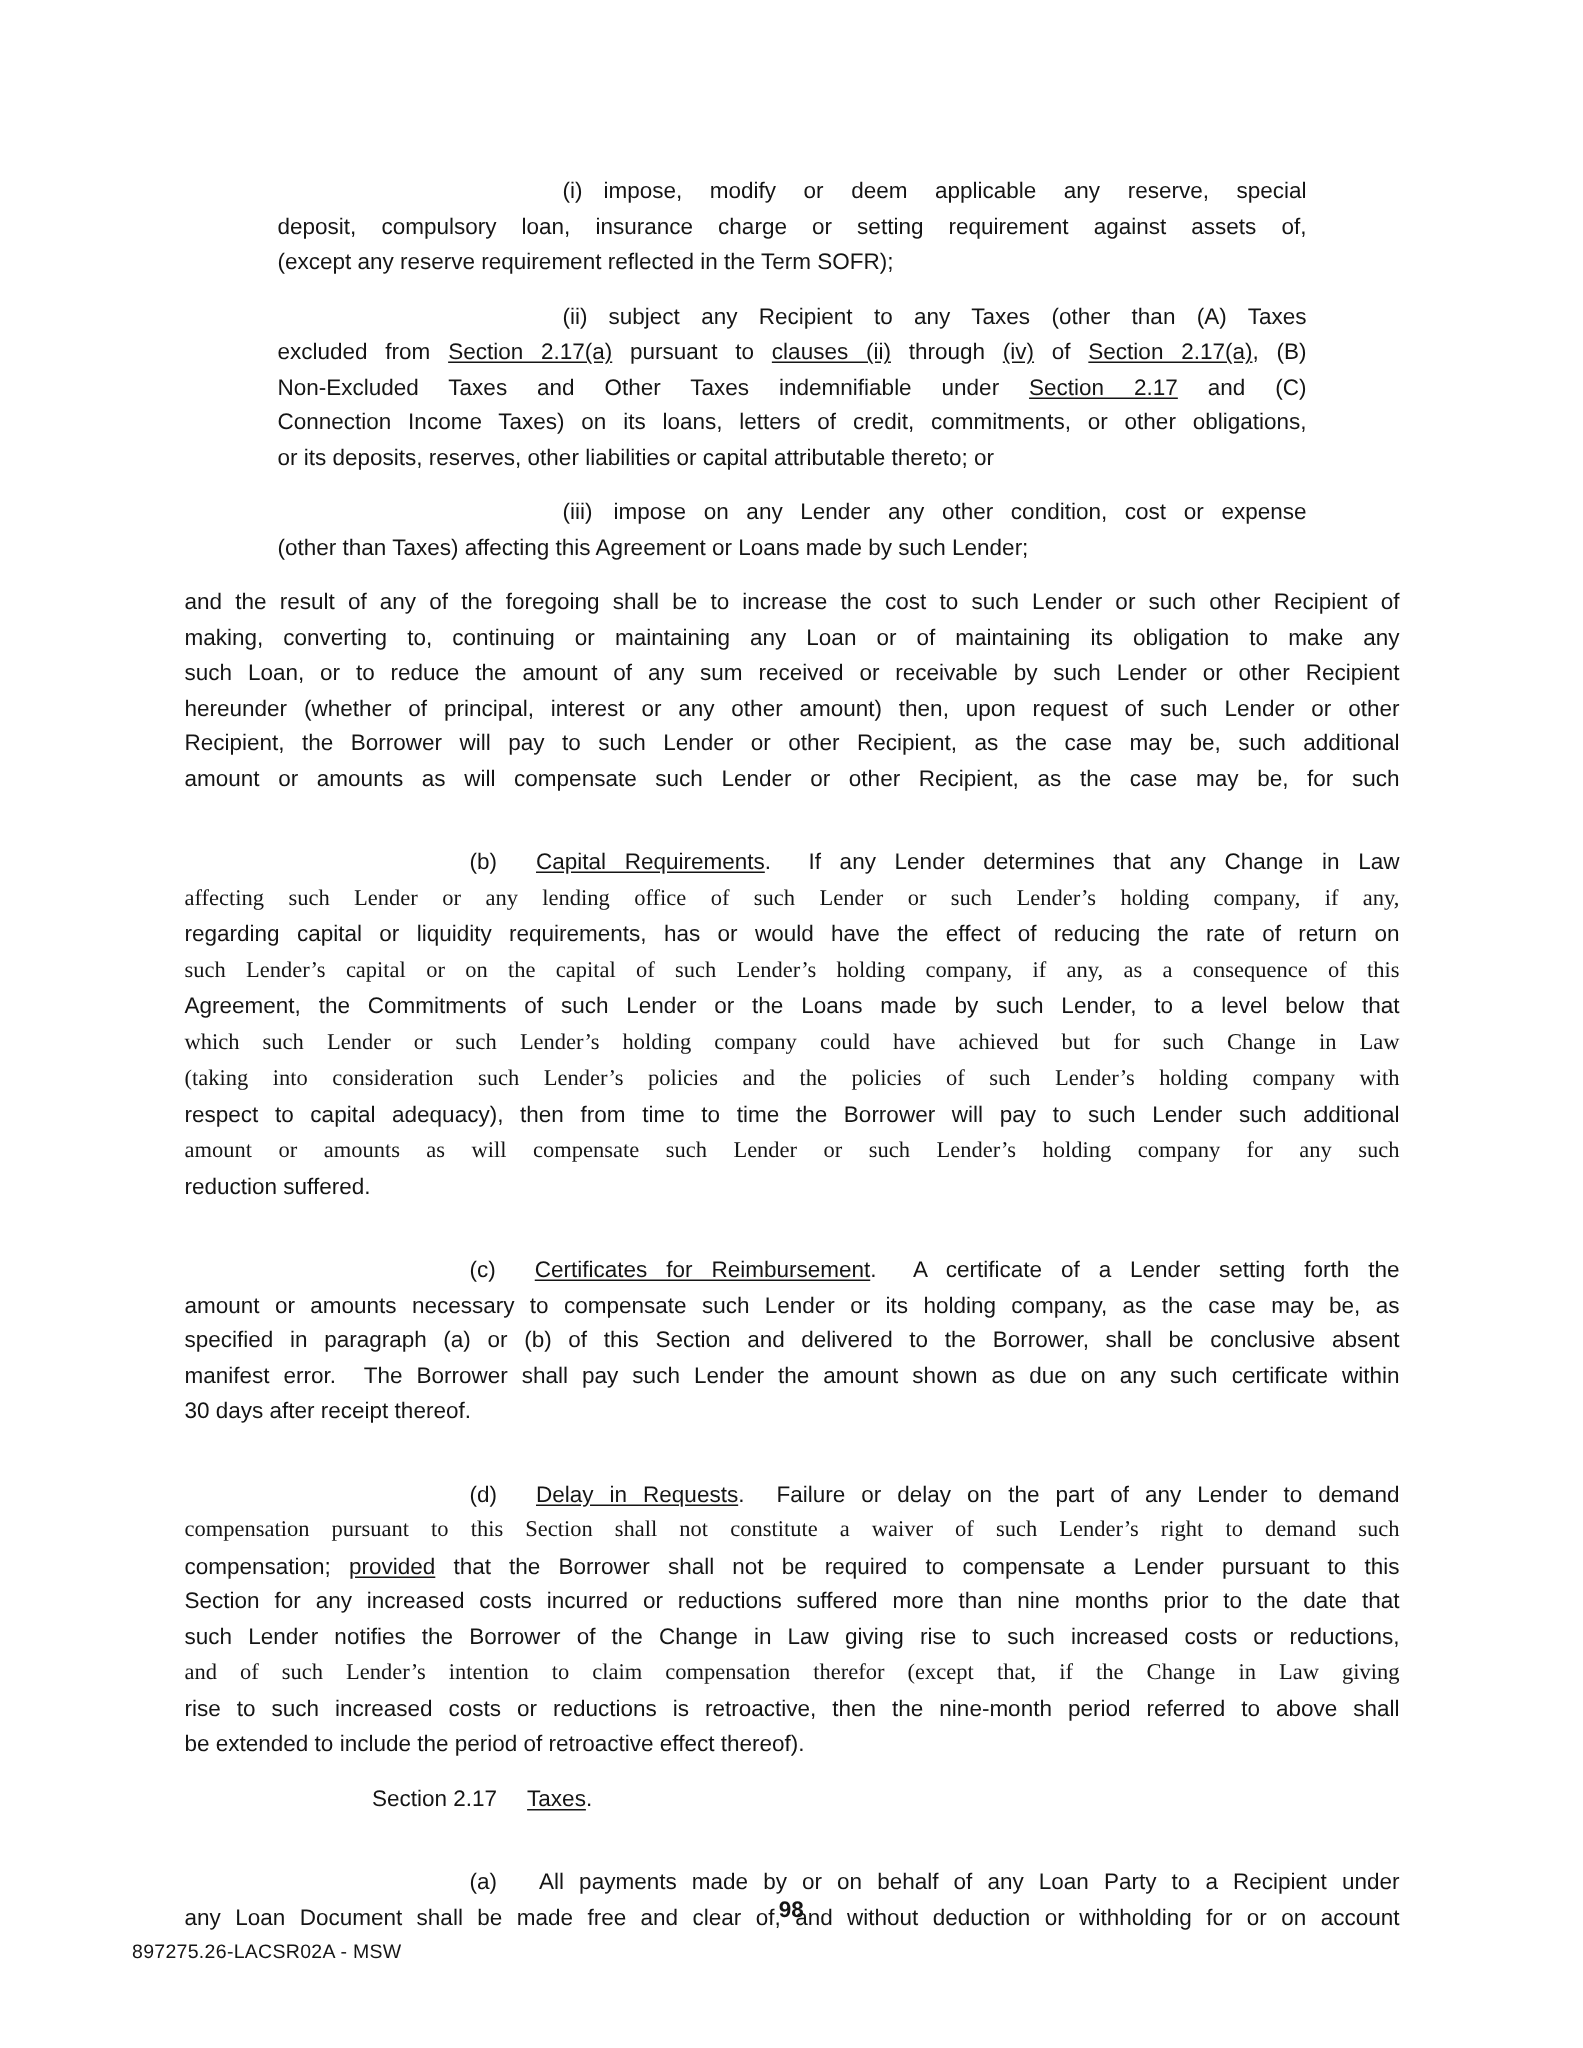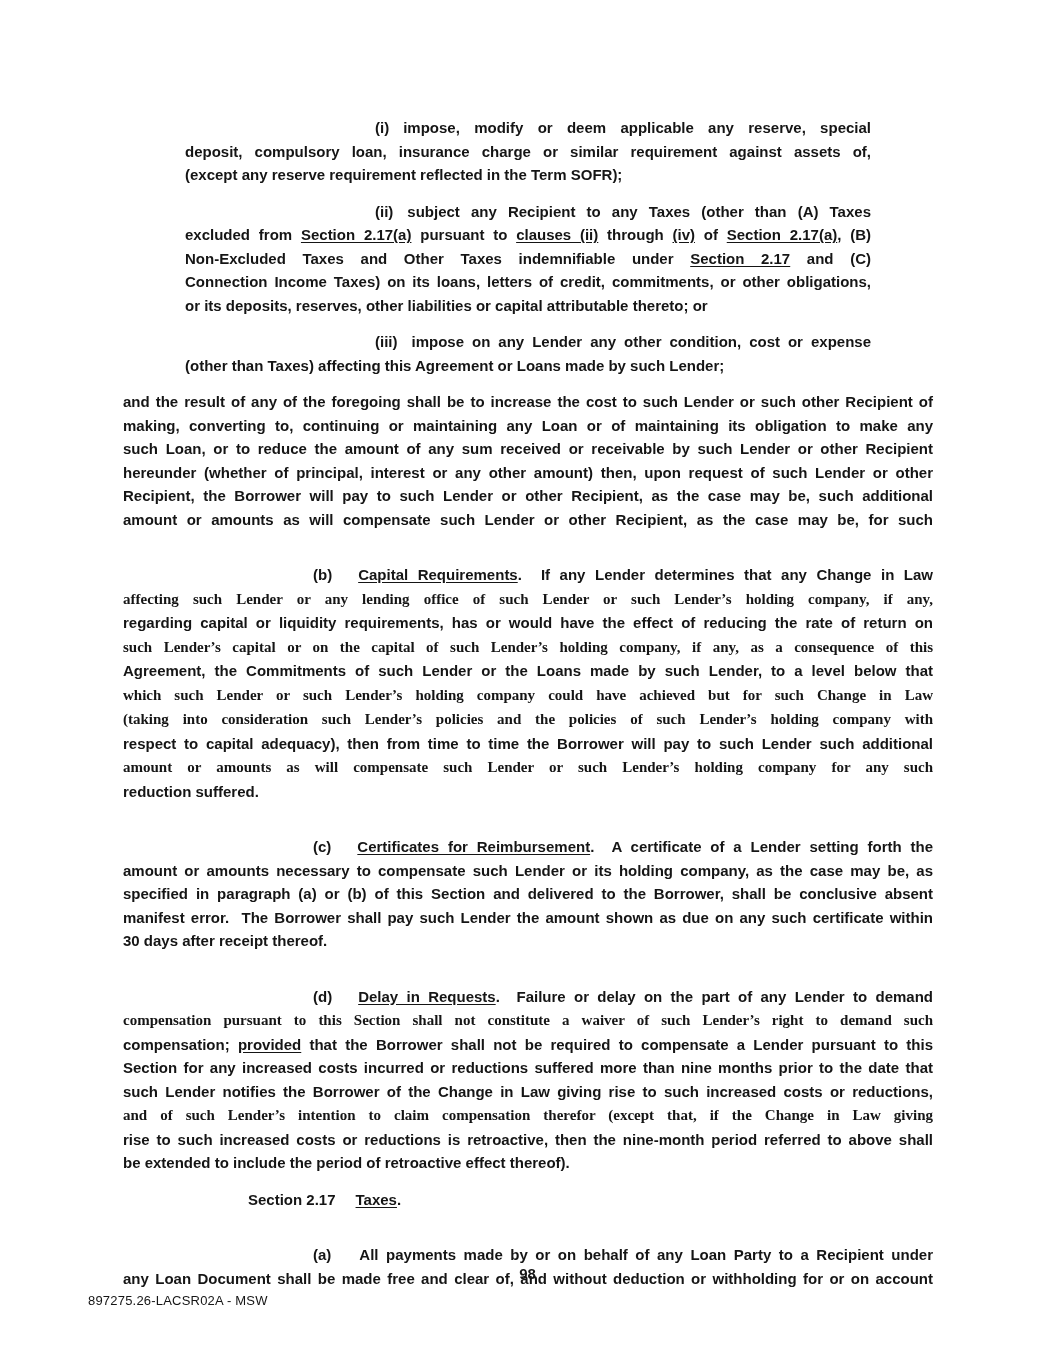--- a/index.html
+++ b/index.html
@@ -4,21 +4,21 @@
 <style>
   html,body { margin:0; padding:0; background:#e8e8e8; }
   .page {
     position:relative; width:1055px; height:1365px; margin:0 auto;
     background:#ffffff; color:#151515;
     font-family:"Liberation Sans", sans-serif;
     font-size:15px; line-height:23.5px;
     overflow:hidden;
   }
   .content { position:absolute; left:123px; top:116px; width:810px; }
-  .para { margin:0 0 13px 0;font-weight:bold; }
+  .para { margin:0 0 13px 0; }
   .para.clause { margin-left:62px; margin-right:62px; }
   .line { text-align:justify; text-align-last:justify; min-height:23.5px; }
   .line.lastline { text-align-last:left; }
   .para.clause  .line.first { padding-left:190px; }
   .para.lettered .line.first { padding-left:190px;margin-top:32px; }
   .para.heading  .line.first { padding-left:125px; }
   .u { text-decoration:underline; text-underline-offset:2px; }
   .serif { font-family:"Liberation Serif", serif; }
   .tab { display:inline-block; height:1px; vertical-align:baseline; }
   .footer-page {
@@ -30,21 +30,21 @@
     font-size:13px; letter-spacing:0.2px;
   }
 </style>
 </head>
 <body>
 
 <div class="page">
   <div class="content">
       <div class="para clause">
         <div class="line first"><span>(i)</span><span class="tab" style="width: 14px;"></span><span>impose, modify or deem applicable any reserve, special</span></div>
-        <div class="line"><span>deposit, compulsory loan, insurance charge or similar requirement against assets of,</span></div>
+        <div class="line"><span>deposit, compulsory loan, insurance charge or setting requirement against assets of,</span></div>
         <div class="line lastline"><span>(except any reserve requirement reflected in the Term SOFR);</span></div>
       </div>
       <div class="para clause">
         <div class="line first"><span>(ii)</span><span class="tab" style="width: 14px;"></span><span>subject any Recipient to any Taxes (other than (A) Taxes</span></div>
         <div class="line"><span>excluded from </span><span class="u">Section 2.17(a)</span><span> pursuant to </span><span class="u">clauses (ii)</span><span> through </span><span class="u">(iv)</span><span> of </span><span class="u">Section 2.17(a)</span><span>, (B)</span></div>
         <div class="line"><span>Non-Excluded Taxes and Other Taxes indemnifiable under </span><span class="u">Section 2.17</span><span> and (C)</span></div>
         <div class="line"><span>Connection Income Taxes) on its loans, letters of credit, commitments, or other obligations,</span></div>
         <div class="line lastline"><span>or its deposits, reserves, other liabilities or capital attributable thereto; or</span></div>
       </div>
       <div class="para clause">

